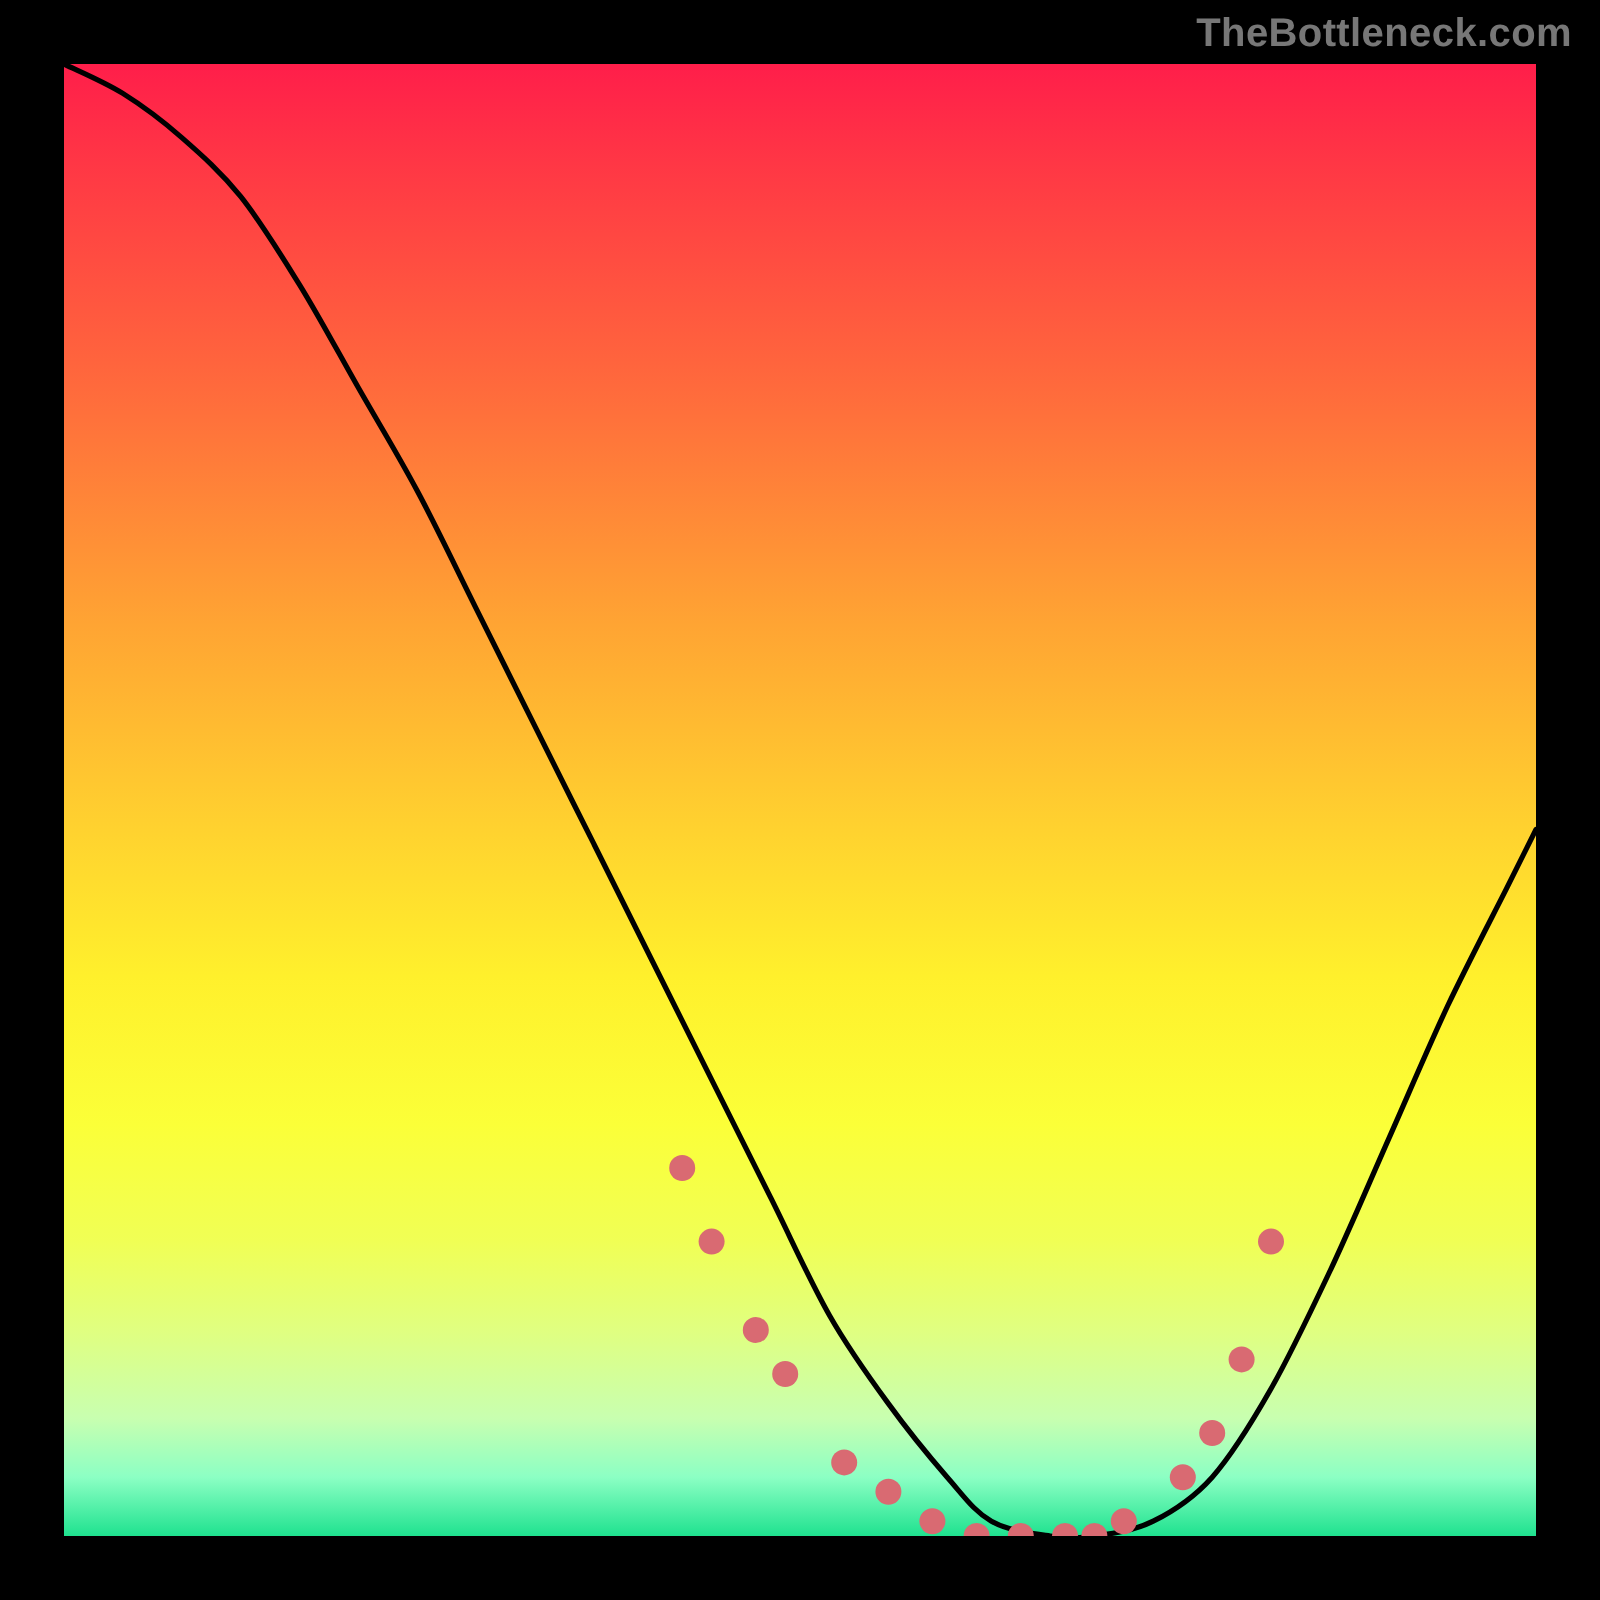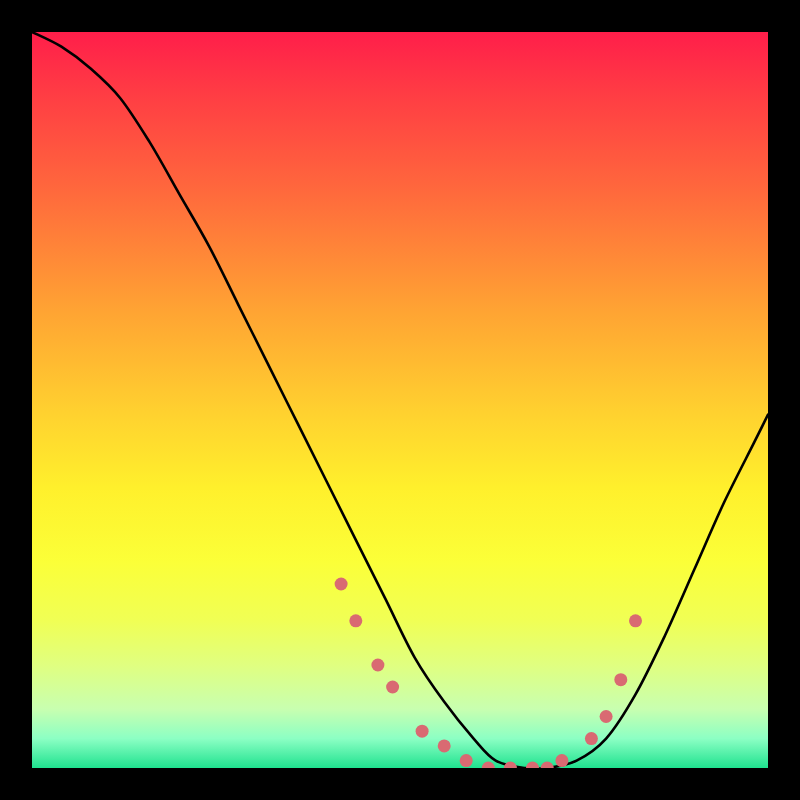--- a/index.html
+++ b/index.html
@@ -74,13 +74,14 @@
         <circle cx="478.4" cy="736.0" r="6.5" fill="#d96a72"></circle>
         <circle cx="500.5" cy="736.0" r="6.5" fill="#d96a72"></circle>
         <circle cx="515.2" cy="736.0" r="6.5" fill="#d96a72"></circle>
         <circle cx="529.9" cy="728.6" r="6.5" fill="#d96a72"></circle>
         <circle cx="559.4" cy="706.6" r="6.5" fill="#d96a72"></circle>
         <circle cx="574.1" cy="684.5" r="6.5" fill="#d96a72"></circle>
         <circle cx="588.8" cy="647.7" r="6.5" fill="#d96a72"></circle>
         <circle cx="603.5" cy="588.8" r="6.5" fill="#d96a72"></circle>
       </g>
   </svg>
+  <div class="watermark">TheBottleneck.com</div>
 </div>
 
 </body></html>

